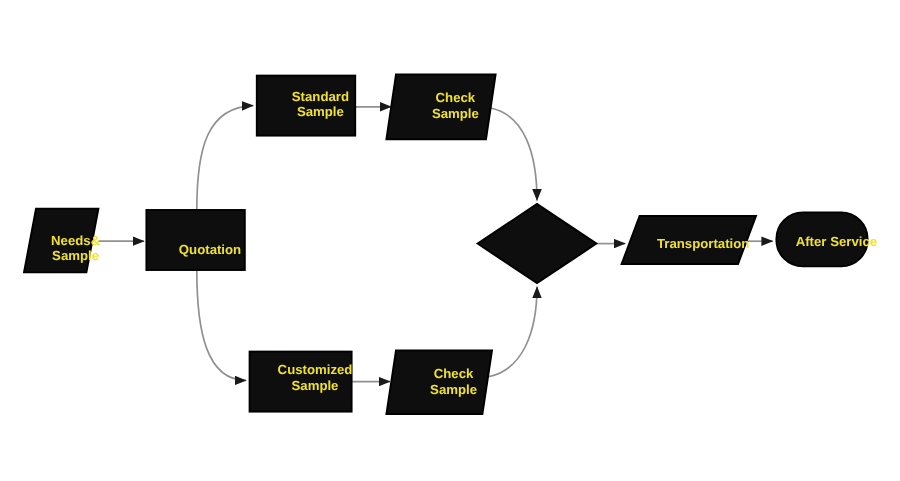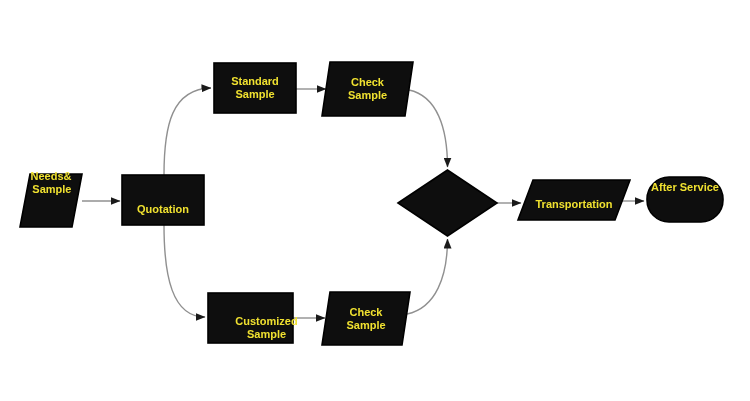--- a/index.html
+++ b/index.html
@@ -29,20 +29,21 @@
     display:flex;
     align-items:center;
     justify-content:center;
     text-align:center;
     color:var(--label-color);
     font-weight:bold;
     font-size:11px;
     line-height:13px;
     white-space:pre-line;
     pointer-events:none;
+    padding-left:12px;
   }
 </style>
 </head>
 <body>
 
 <div class="canvas">
 
   <svg width="750" height="401" viewBox="0 0 750 401">
     <defs>
       <marker id="arrow" markerUnits="userSpaceOnUse" markerWidth="10" markerHeight="8" refX="9.5" refY="4" orient="auto">
@@ -64,27 +65,27 @@
     <rect class="shape" x="122" y="175" width="82" height="50"></rect>
     <rect class="shape" x="214" y="63" width="82" height="50"></rect>
     <polygon class="shape" points="330,62 413,62 405,116 322,116"></polygon>
     <rect class="shape" x="208" y="293" width="85" height="50"></rect>
     <polygon class="shape" points="330,292 410,292 402,345 322,345"></polygon>
     <polygon class="shape" points="398,203 447.5,170 497,203 447.5,236"></polygon>
     <polygon class="shape" points="533,180 630,180 615,220 518,220"></polygon>
     <rect class="shape" x="647" y="177" width="76" height="45" rx="22" ry="22"></rect>
   </svg>
 
-  <div class="label" style="left:20px;  top:156px; width:62px;  height:53px;text-align:right;">Needs&amp;
+  <div class="label" style="left:20px;  top:181px; width:62px;  height:53px;">Needs&amp;
 Sample</div>
   <div class="label" style="left:122px; top:175px; width:82px;  height:68px;">Quotation</div>
   <div class="label" style="left:214px; top:63px;  width:82px;  height:50px;">Standard
 Sample</div>
   <div class="label" style="left:322px; top:62px;  width:91px;  height:54px;">Check
 Sample</div>
-  <div class="label" style="left:208px; top:303px; width:85px;  height:50px;margin-left:16px;">Customized
+  <div class="label" style="left:208px; top:291px; width:85px;  height:50px;">Customized
 Sample</div>
   <div class="label" style="left:322px; top:292px; width:88px;  height:53px;">Check
 Sample</div>
   <div class="label" style="left:518px; top:180px; width:112px; height:48px;">Transportation</div>
-  <div class="label" style="left:647px; top:165px; width:76px;  height:45px;">After Service</div>
+  <div class="label" style="left:647px; top:180px; width:76px;  height:45px;">After Service</div>
 
 </div>
 
 </body></html>

